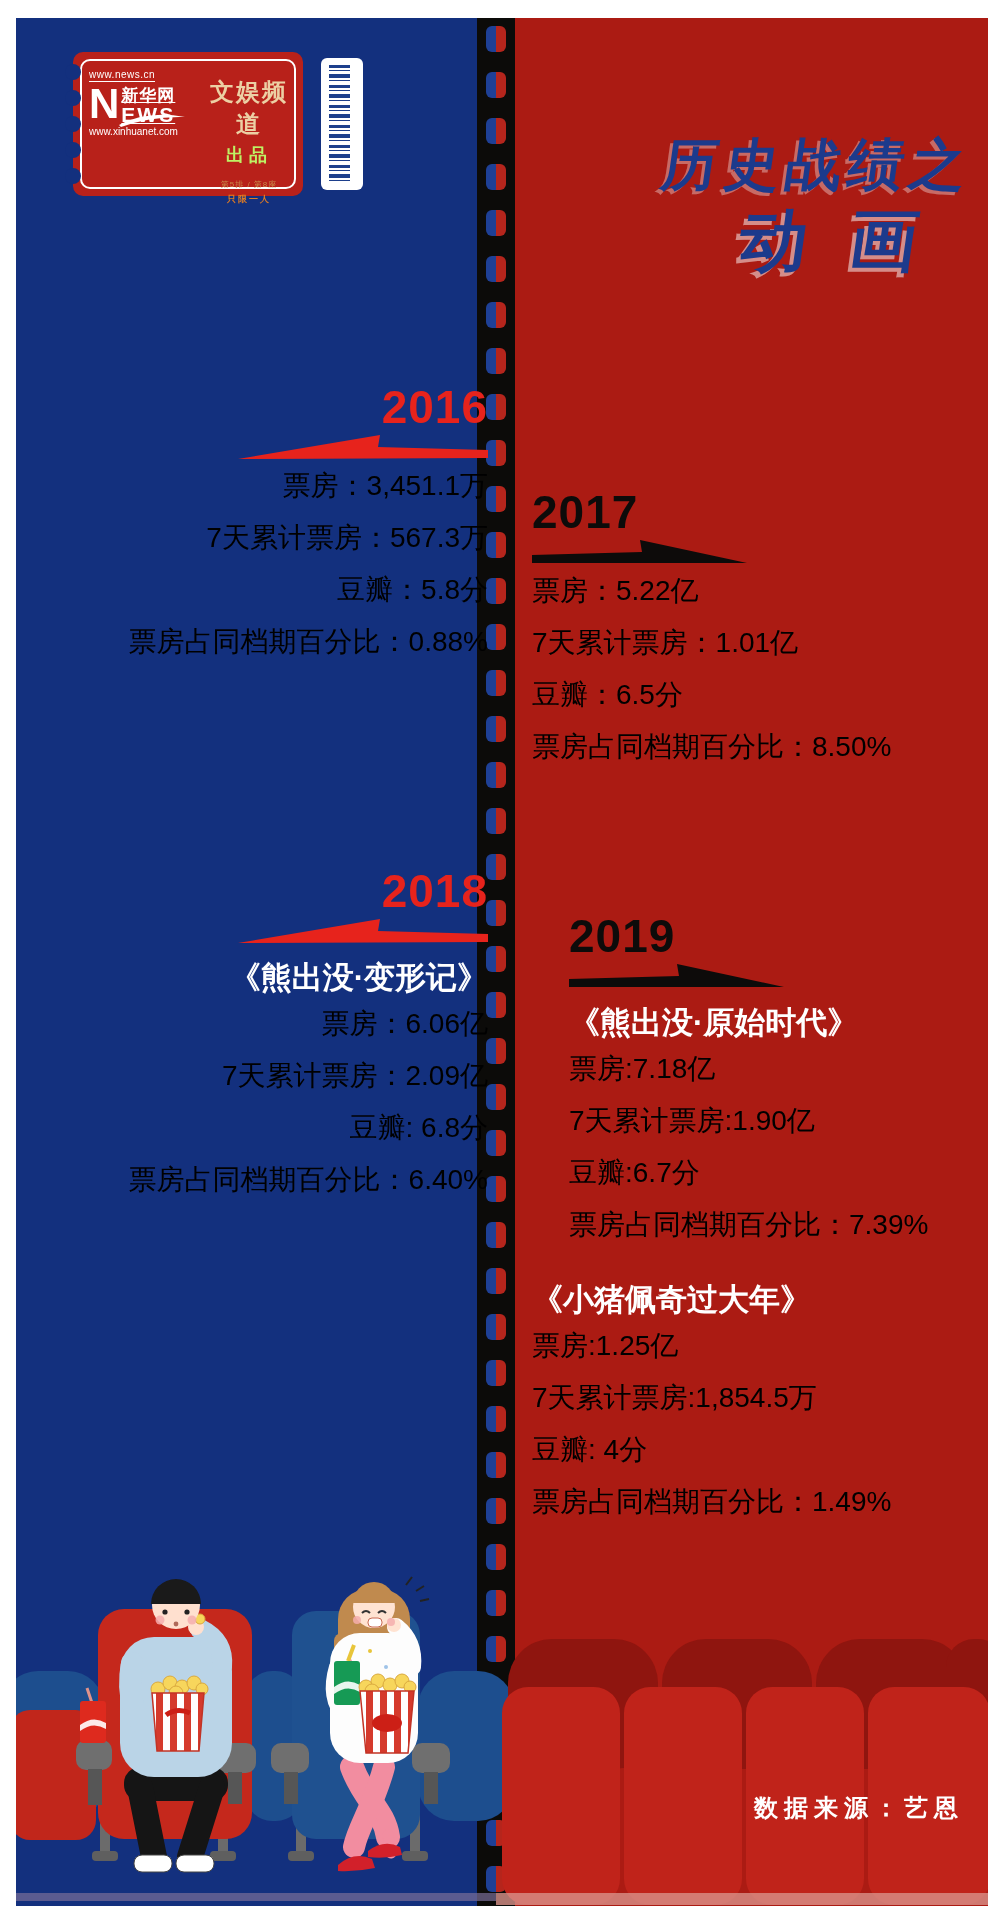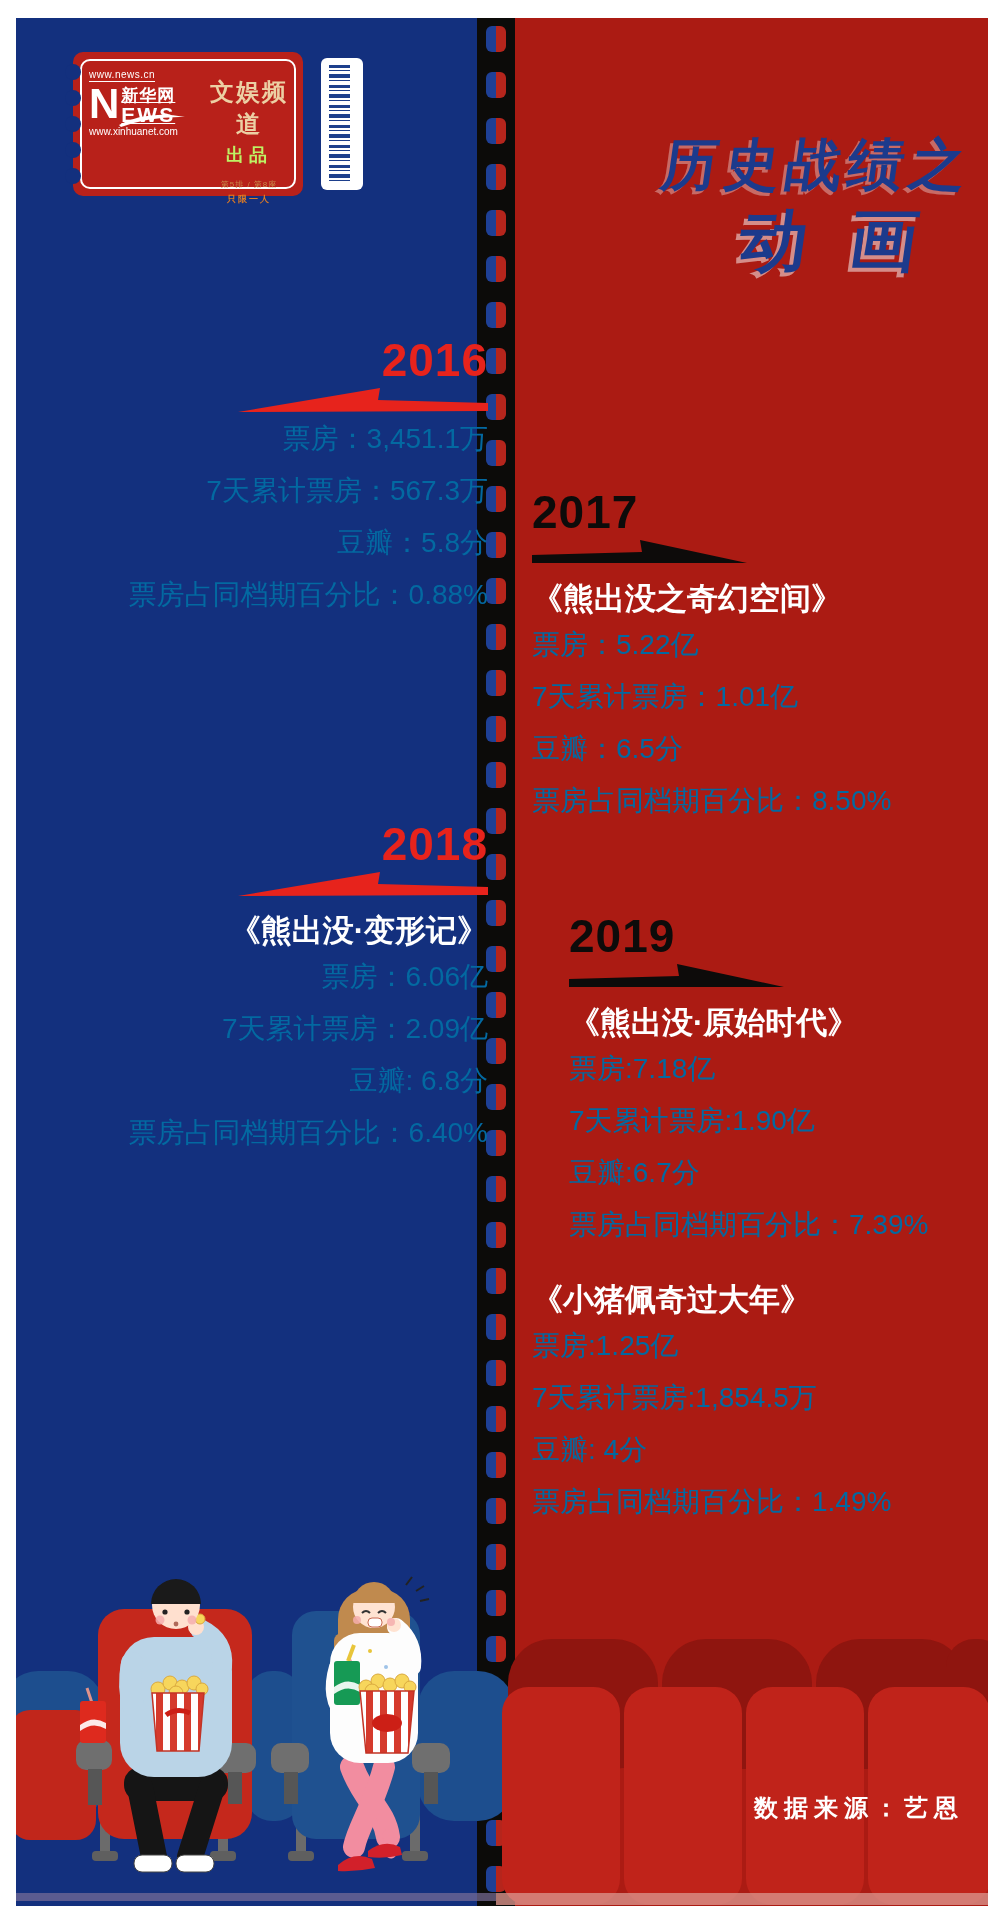--- a/index.html
+++ b/index.html
@@ -38,28 +38,28 @@
                       #1d3f8c 9px 13px,#ffffff 13px 15px,#1d3f8c 15px 16px,#ffffff 16px 20px);}
   
   .title-1{position:absolute;right:28px;top:128px;font-size:56px;font-weight:900;color:#1c3a8c;
            transform:skewX(-8deg);letter-spacing:6px;z-index:2;
            text-shadow:-3px 3px 0 rgba(255,255,255,.35);}
   .title-2{position:absolute;right:40px;top:196px;font-size:68px;font-weight:900;color:#1c3a8c;
            transform:skewX(-8deg);letter-spacing:42px;z-index:2;
            text-shadow:-4px 4px 0 rgba(255,255,255,.5);}
   
   .sec{position:absolute;z-index:2;}
-  .sec.side-left{right:512px;text-align:right;}
+  .sec.side-left{right:512px;text-align:right;margin-top:47px;}
   .sec.side-right{left:532px;text-align:left;}
   .year{font-size:46px;font-weight:900;line-height:48px;letter-spacing:1px;font-stretch:condensed;}
   .year.red{color:#e7231c;}
   .year.black{color:#0d0b0a;}
   .arrow-row{height:26px;margin-top:3px;}
   .movie-title{font-size:31px;font-weight:700;color:#ffffff;margin-top:14px;line-height:40px;}
-  .stat{font-size:28px;color:#0369a1;line-height:52px;white-space:nowrap;}
+  .stat{font-size:28px;color:#000000;line-height:52px;white-space:nowrap;}
   #sec2016{top:336px;}
   #sec2017{top:488px;}
   #sec2018{top:820px;}
   #sec2019{top:912px;margin-left:37px;}
   #secpeppa{top:1280px;}
   
   .data-source{position:absolute;right:36px;top:1792px;font-size:24px;font-weight:700;color:#ffffff;
                letter-spacing:6px;z-index:5;}
   
   .cinema{position:absolute;left:16px;top:1575px;width:972px;height:330px;z-index:3;}
@@ -167,21 +167,20 @@
     <div class="stat">票房占同档期百分比：0.88%</div>
   </div>
 
   <div class="sec side-right" id="sec2017">
     <div class="year black">2017</div>
     <div class="arrow-row">
       <svg width="215" height="26" viewBox="0 0 215 26">
         <path d="M0,16 L110,13 L108,1 L215,24 L0,24 Z" fill="#0d0b0a"></path>
       </svg>
     </div>
-    <div class="movie-title">《熊出没之奇幻空间》</div>
     <div class="stat">票房：5.22亿</div>
     <div class="stat">7天累计票房：1.01亿</div>
     <div class="stat">豆瓣：6.5分</div>
     <div class="stat">票房占同档期百分比：8.50%</div>
   </div>
 
   <div class="sec side-left" id="sec2018">
     <div class="year red">2018</div>
     <div class="arrow-row">
       <svg width="250" height="26" viewBox="0 0 250 26">

